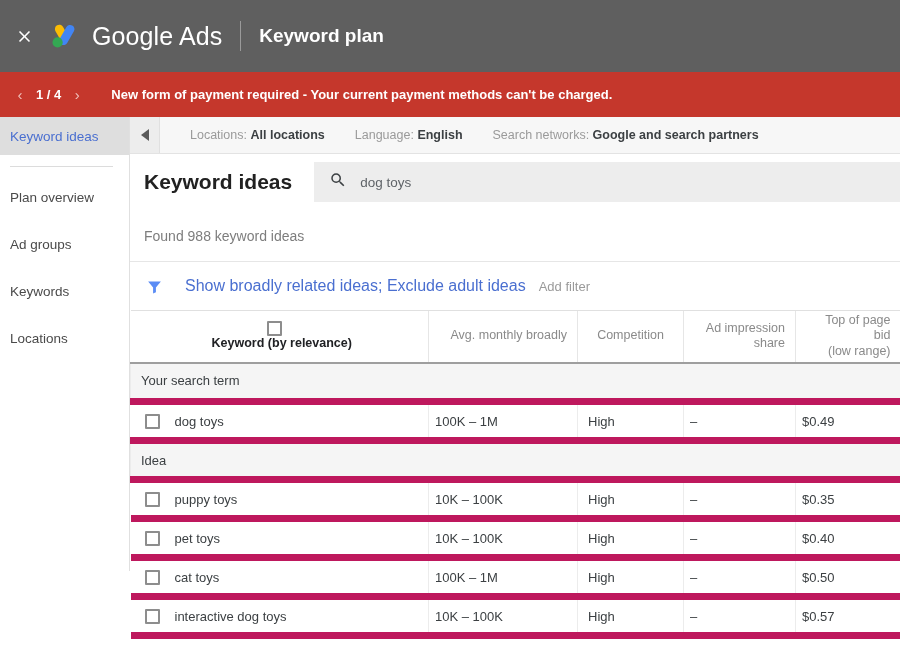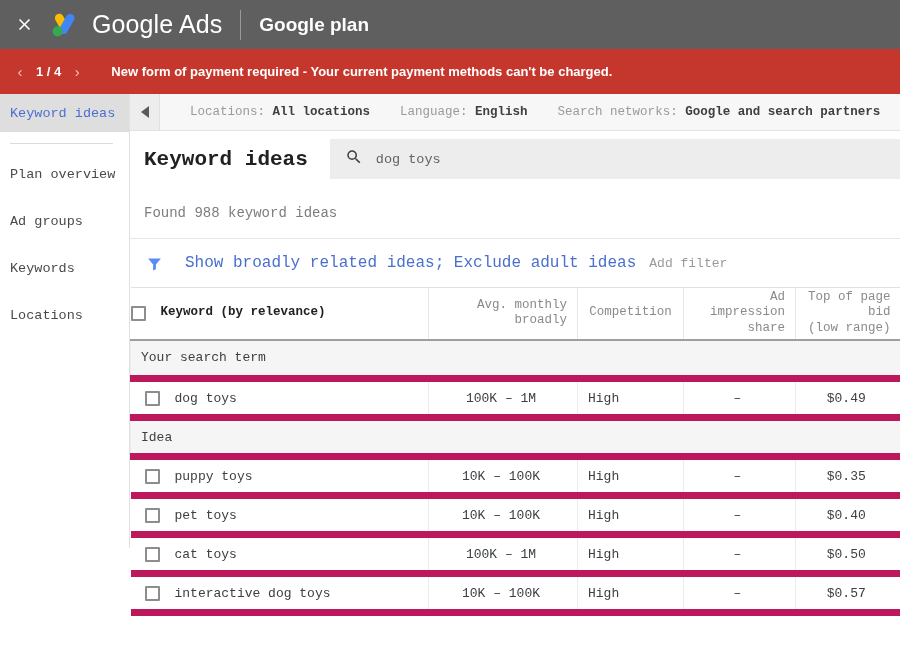--- a/index.html
+++ b/index.html
@@ -5,21 +5,21 @@
   * { box-sizing: border-box; margin: 0; padding: 0; }
   html, body {
     width: 900px; height: 653px;
     font-family: "Liberation Sans", sans-serif;
     background: #ffffff;
     overflow: hidden;
   }
 
   
   .appbar {
-    height: 49px;
+    height: 72px;
     background: #5f5f5f;
     display: flex;
     align-items: center;
     padding-left: 8px;
     flex-shrink: 0;
   }
   .close-btn {
     width: 32px; height: 32px;
     display: flex; align-items: center; justify-content: center;
     color: #ffffff;
@@ -80,21 +80,20 @@
     margin-left: 22px;
     white-space: nowrap;
   }
   .alert-msg b { font-weight: bold; }
   .alert-msg span { font-weight: 700; }
 
   
   .shell {
     display: flex;
     height: 454px;
-    font-family: Liberation Mono, monospace;
   }
 
   
   .sidenav {
     width: 130px;
     background: #ffffff;
     border-right: 1px solid #e0e0e0;
     flex-shrink: 0;
     padding-top: 0;
   }
@@ -254,21 +253,21 @@
   .tbl thead th.kwhead {
     border-left: none;
     text-align: left;
     color: #202124;
     font-weight: bold;
     padding-left: 0;
   }
   .tbl thead th.num  { text-align: right; }
   .tbl thead th.left { text-align: center; }
 
-  .kwhead-inner { display: flex; align-items: center; }
+  .kwhead-inner { display: flex; align-items: center; flex-direction: column; }
   .kwhead-inner .lbl { margin-left: 15px; }
 
   .chk {
     width: 15px; height: 15px;
     border: 2px solid #8d8d8d;
     border-radius: 1px;
     background: #ffffff;
     display: inline-block;
     cursor: pointer;
     flex-shrink: 0;
@@ -290,21 +289,21 @@
     color: #3c4043;
     padding: 0 10px;
     vertical-align: middle;
   }
   .tbl tbody td.kwcell {
     border-left: none;
     padding: 0;
   }
   .kwcell-inner { display: flex; align-items: center; }
   .kwcell-inner .kwtext { margin-left: 15px; }
-  .tbl tbody td.num  { text-align: center; padding-left: 6px; }
+  .tbl tbody td.num  { text-align: left; padding-left: 6px; }
   .tbl tbody td.left { text-align: left; }
   .dash { color: #3c4043; }
 </style>
 </head>
 <body>
 
 <div class="appbar">
   <div class="close-btn">
     <svg width="19" height="19" viewBox="0 0 24 24" aria-hidden="true">
       <path d="M19 6.41L17.59 5 12 10.59 6.41 5 5 6.41 10.59 12 5 17.59 6.41 19 12 13.41 17.59 19 19 17.59 13.41 12z" fill="#ffffff"></path>
@@ -318,21 +317,21 @@
       <circle cx="11.6" cy="23.4" r="5.1" fill="#34a853"></circle>
     </svg>
   </div>
 
   <div class="brand">
     <span>Google</span><span class="light"> Ads</span>
   </div>
 
   <div class="divider-v"></div>
 
-  <div class="sub-title">Google plan</div>
+  <div class="sub-title">Keyword plan</div>
 </div>
 
 <div class="alertbar">
   <div class="alert-arrow">‹</div>
   <div class="alert-count">1 / 4</div>
   <div class="alert-arrow">›</div>
   <div class="alert-msg">
     <b>New form of payment required</b><span> - Your current payment methods can't be charged.</span>
   </div>
 </div>

